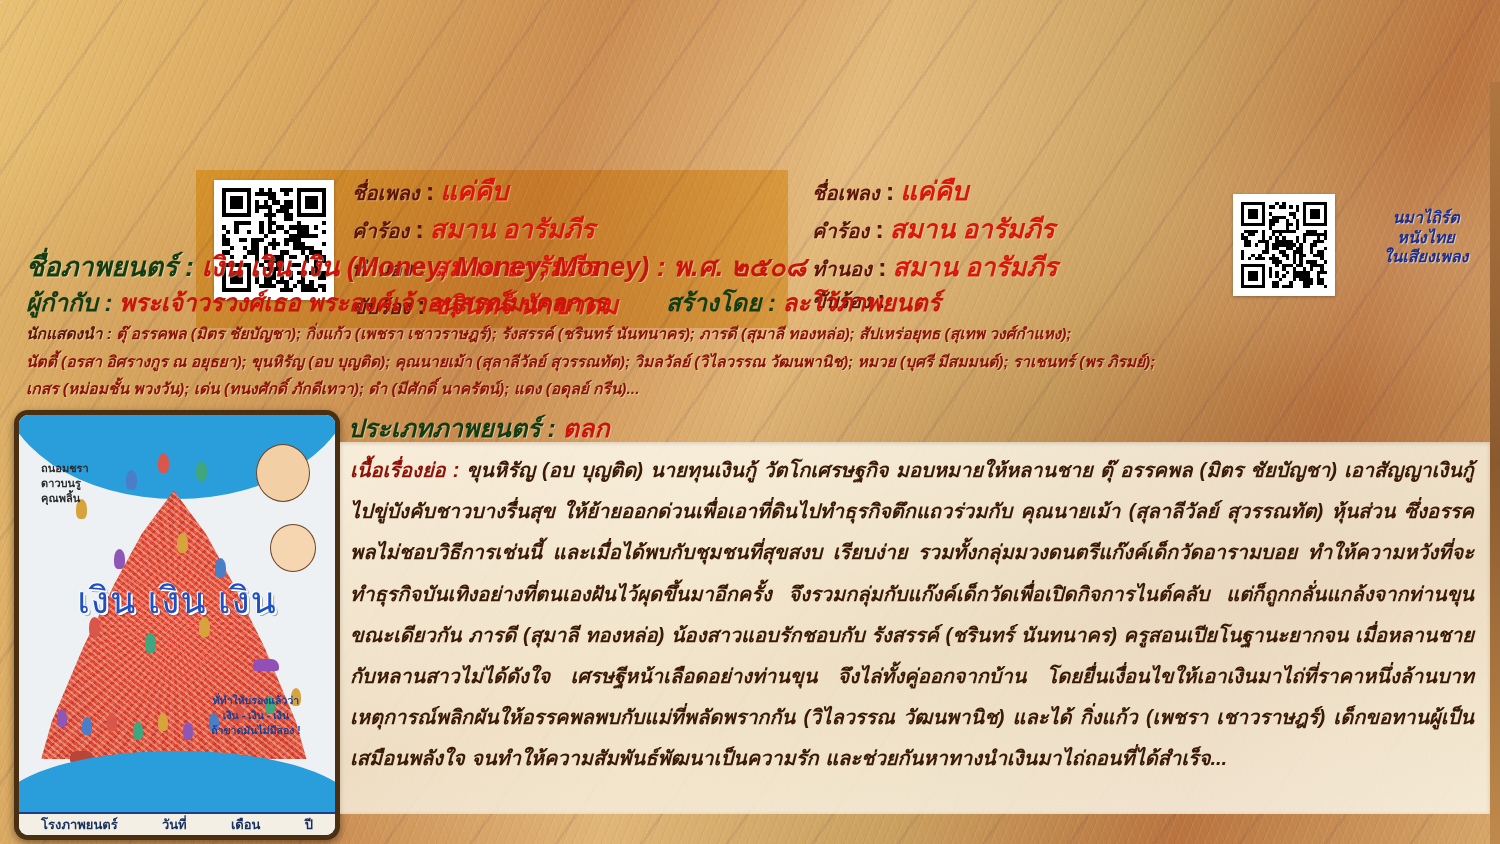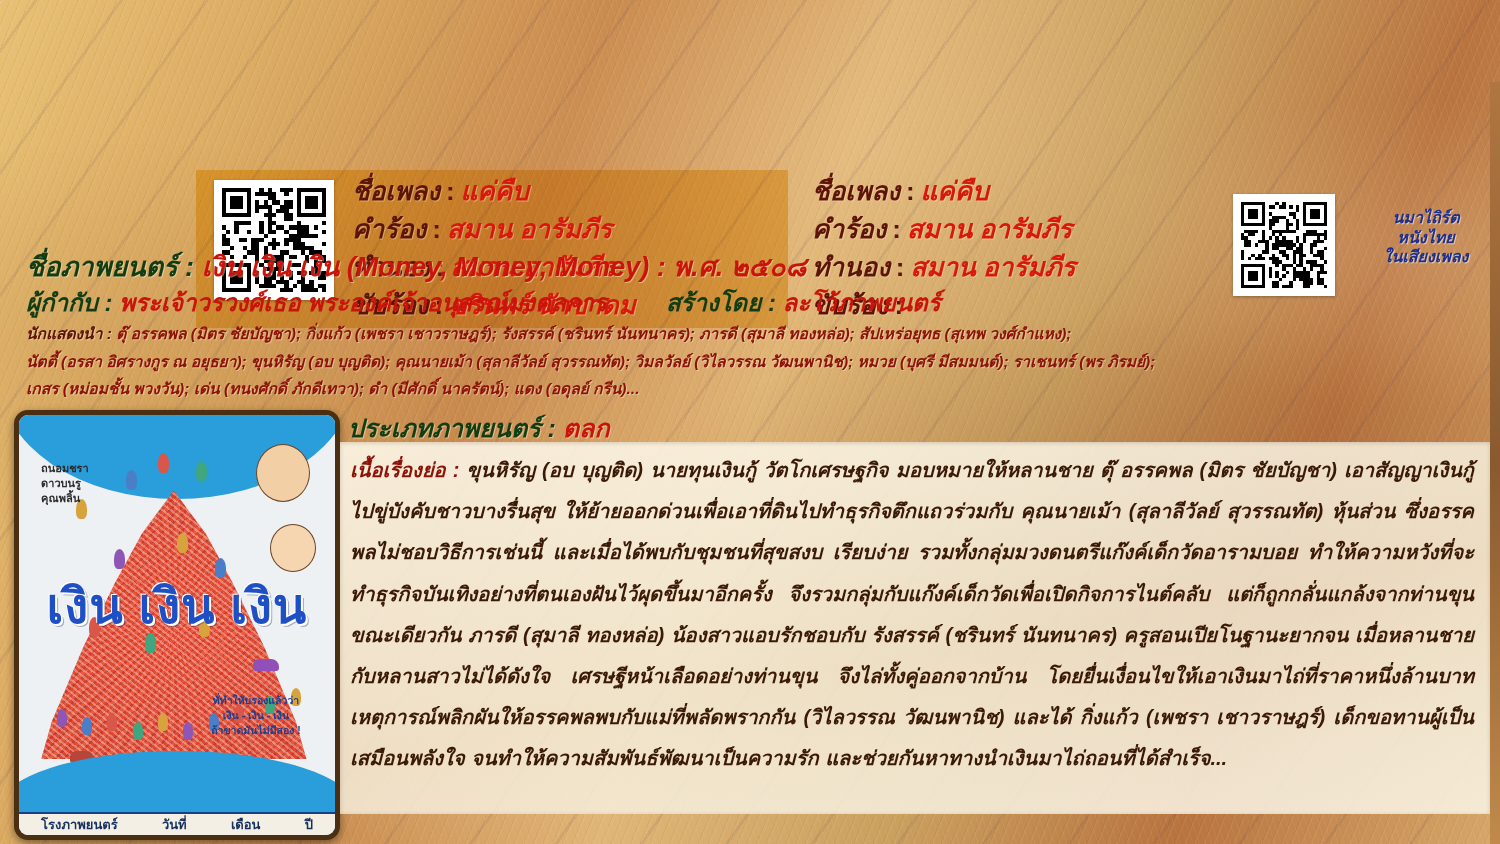--- a/index.html
+++ b/index.html
@@ -113,21 +113,21 @@
     display:grid;grid-template-columns:repeat(25,1fr);grid-template-rows:repeat(25,1fr);
   }
   .qr-r .grid{width:86px;height:86px;}
   .qr .grid i{background:#000;display:block;}
 
   .song-panel{position:absolute;top:88px;}
   .song-left{left:352px;}
   .song-right{left:812px;}
   .song-line{display:flex;align-items:baseline;gap:6px;height:38px;white-space:nowrap;}
   .sp-label{
-    font-size:26px;font-weight:bold;font-style:italic;color:#5d1408;
+    font-size:20px;font-weight:bold;font-style:italic;color:#5d1408;
     text-shadow:1px 1px 0 rgba(255,240,200,.35);
   }
   .sp-colon{font-size:26px;font-weight:bold;color:#5d1408;}
   .sp-value{
     font-size:26px;font-weight:bold;font-style:italic;color:#d8180d;
     text-shadow:1px 1px 0 rgba(255,235,190,.4);
   }
   .song-right .sp-label,.song-right .sp-colon{color:#5d1408;}
 
   .yellow-wash{
@@ -198,21 +198,21 @@
   }
   .p-pile-tex{
     position:absolute;left:7%;bottom:18%;width:84%;height:64%;
     clip-path:polygon(50% 0%, 62% 16%, 72% 34%, 84% 58%, 96% 86%, 100% 100%, 0% 100%, 4% 86%, 16% 58%, 28% 34%, 38% 16%);
     background:
       repeating-linear-gradient(38deg, rgba(255,255,255,.30) 0 2px, rgba(0,0,0,0) 2px 5px),
       repeating-linear-gradient(-42deg, rgba(140,20,10,.26) 0 2px, rgba(0,0,0,0) 2px 6px);
   }
   .p-title{
     position:absolute;left:5%;top:40%;width:90%;text-align:center;
-    font-size:49px;font-weight:bold;color:#1f4fc4;line-height:.95;
+    font-size:37px;font-weight:normal;color:#1f4fc4;line-height:.95;
     text-shadow:2px 2px 0 #fff, -1px -1px 0 #fff, 3px 3px 0 rgba(20,30,90,.35);
     letter-spacing:1px;
   }
   .p-badge{
     position:absolute;left:7%;top:11%;width:46%;
     font-size:11px;font-weight:bold;color:#2b2b2b;line-height:1.35;
   }
   .p-tag{
     position:absolute;right:5%;bottom:23%;width:40%;text-align:center;
     font-size:10.5px;font-weight:bold;color:#1f3f8e;line-height:1.45;

